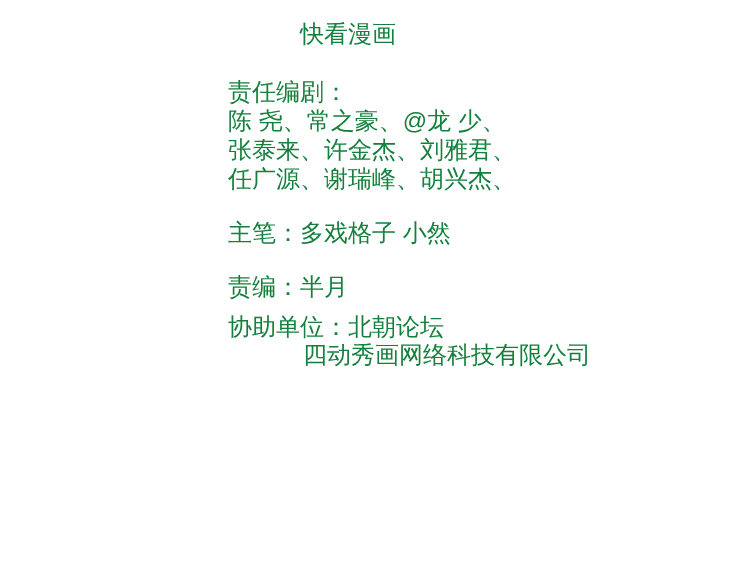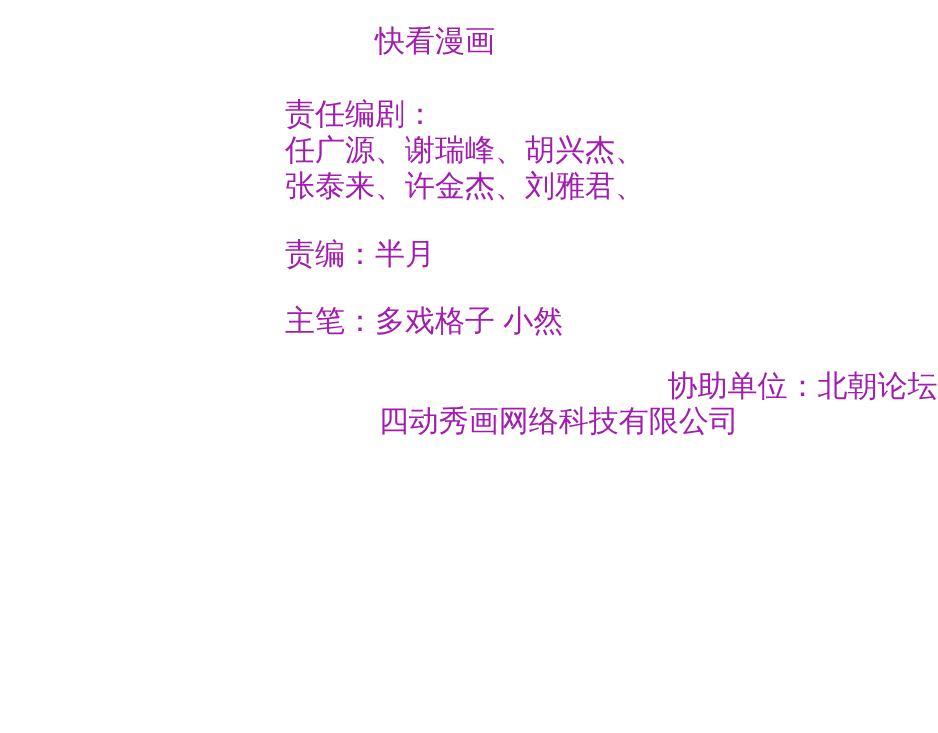--- a/index.html
+++ b/index.html
@@ -7,21 +7,21 @@
     padding: 0;
     background: #ffffff;
   }
   .page {
     position: relative;
     width: 750px;
     height: 504px;
     background: #ffffff;
     overflow: hidden;
     font-family: "Liberation Sans", "DejaVu Sans", sans-serif;
-    color: #a21caf;
+    color: #15803d;
     font-size: 24px;
     line-height: 28px;
     font-weight: 500;
   }
   .content {
     padding-top: 20px;
     padding-left: 228px;
   }
   .title {
     margin-left: 72px;
@@ -29,21 +29,21 @@
   }
   .row {
     white-space: nowrap;
   }
   .row .label, .row .value { display: inline; }
   .mt-a { margin-top: 27px; }
   .mt-b { margin-top: 28px; }
   .mt-c { margin-top: 26px; }
   .mt-d { margin-top: 25px; }
   .mt-e { margin-top: 30px; }
-  .mt-f { margin-top: 24px; text-align: right; }
+  .mt-f { margin-top: 12px; }
   .multi {
     display: flex;
     align-items: flex-start;
     flex-direction: column;
   }
   .multi .label {
     flex: 0 0 auto;
     white-space: nowrap;
   }
   .multi .names {
@@ -66,31 +66,32 @@
 
     <div class="title">快看漫画</div>
 
 
 
 
 
     <div class="multi mt-e">
       <span class="label">责任编剧：</span>
       <div class="names">
+        <div class="name-line">陈 尧、常之豪、@龙 少、</div>
+        <div class="name-line">张泰来、许金杰、刘雅君、</div>
         <div class="name-line">任广源、谢瑞峰、胡兴杰、</div>
-        <div class="name-line">张泰来、许金杰、刘雅君、</div>
       </div>
     </div>
 
     <div class="row mt-c">
-      <span class="label">责编：</span><span class="value">半月</span>
+      <span class="label">主笔：</span><span class="value">多戏格子 小然</span>
     </div>
 
     <div class="row mt-c">
-      <span class="label">主笔：</span><span class="value">多戏格子 小然</span>
+      <span class="label">责编：</span><span class="value">半月</span>
     </div>
 
     <div class="row mt-f">
       <span class="label">协助单位：</span><span class="value">北朝论坛</span>
     </div>
     <div class="cont-line">四动秀画网络科技有限公司</div>
 
   </div>
 </div>
 

